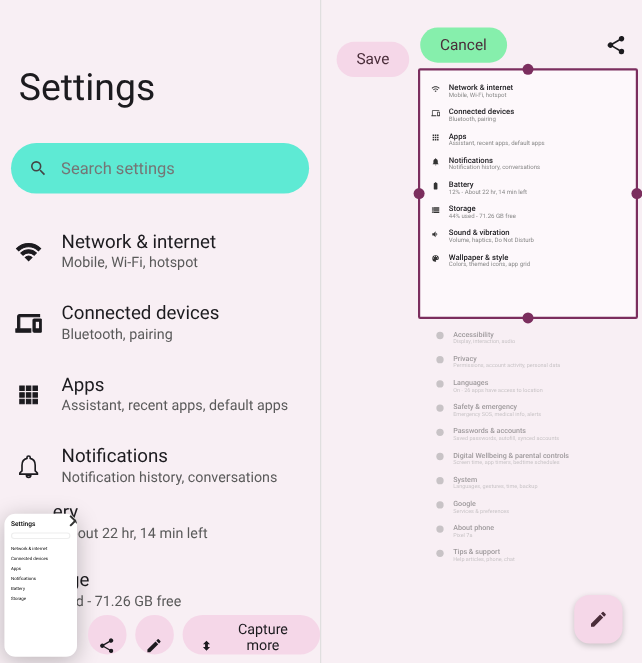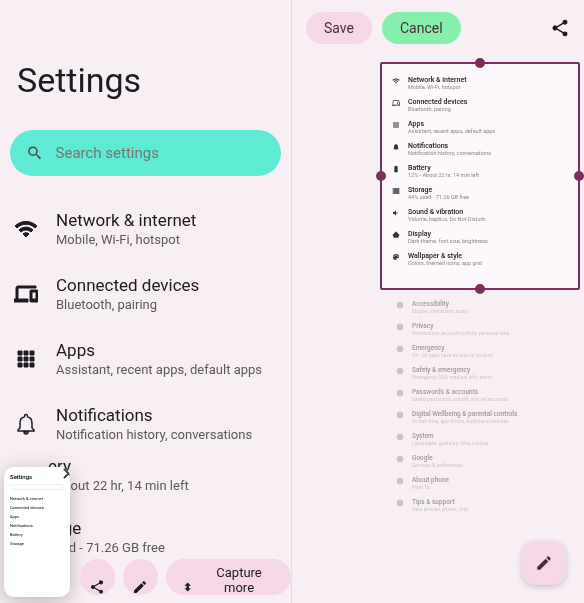--- a/index.html
+++ b/index.html
@@ -32,21 +32,21 @@
     
     .capture-bar { position: absolute; bottom: 8px; left: 80px; display: flex; gap: 8px; align-items: center; }
     .cap-btn { background: #f5d7e8; border-radius: 18px; height: 36px; display: flex; align-items: flex-end; justify-content: center; border: none; cursor: pointer; }
     .cap-round { width: 36px; }
     .cap-wide { padding: 0 14px; gap: 6px; font-size: 13px; color: #1c1b1f; }
     .cap-icon { width: 16px; height: 16px; fill: #1c1b1f; }
 
     
     .top-actions { display: flex; align-items: center; padding: 12px 14px; gap: 10px; }
     .pill { border-radius: 20px; padding: 8px 18px; font-size: 14px; border: none; cursor: pointer; }
-    .pill.save { background: #f5d7e8; color: #4a2d3a; }
+    .pill.save { background: #f5d7e8; color: #4a2d3a; margin-top: 26px; }
     .pill.cancel { background: #86efac; color: #4a2d3a; }
     .share-top { margin-left: auto; width: 20px; height: 20px; fill: #1c1b1f; cursor: pointer; }
 
     .crop-box { position: absolute; top: 62px; left: 88px; width: 200px; height: 228px; border: 2px solid #7b2e5e; background: #fdf8fb; border-radius: 2px; }
     .crop-handle { position: absolute; width: 10px; height: 10px; background: #7b2e5e; border-radius: 50%; }
     .ch-top { top: -6px; left: calc(50% - 5px); }
     .ch-bottom { bottom: -6px; left: calc(50% - 5px); }
     .ch-left { left: -6px; top: calc(50% - 5px); }
     .ch-right { right: -6px; top: calc(50% - 5px); }
 
@@ -252,29 +252,20 @@
           <svg class="crop-icon" viewBox="0 0 24 24">
             <path d="M3 9v6h4l5 5V4L7 9H3zm13.5 3A4.5 4.5 0 0014 7.97v8.05A4.47 4.47 0 0016.5 12z"></path>
           </svg>
           <div>
             <div class="crop-title">Sound &amp; vibration</div>
             <div class="crop-sub">Volume, haptics, Do Not Disturb</div>
           </div>
         </div>
         <div class="crop-item">
           <svg class="crop-icon" viewBox="0 0 24 24">
-            <path d="M20 15.31l2.6-2.6a.5.5 0 000-.71L12.35 1.65a.5.5 0 00-.71 0L1.4 11.99a.5.5 0 000 .71L4 15.31V18a2 2 0 002 2h12a2 2 0 002-2v-2.69z"></path>
-          </svg>
-          <div>
-            <div class="crop-title">Display</div>
-            <div class="crop-sub">Dark theme, font size, brightness</div>
-          </div>
-        </div>
-        <div class="crop-item">
-          <svg class="crop-icon" viewBox="0 0 24 24">
             <path d="M12 3a9 9 0 000 18 1.5 1.5 0 001.5-1.5c0-.39-.15-.74-.39-1.01A1.5 1.5 0 0114.23 16H16a5 5 0 005-5 8 8 0 00-9-8zM6.5 12a1.5 1.5 0 110-3 1.5 1.5 0 010 3zm3-4a1.5 1.5 0 110-3 1.5 1.5 0 010 3zm5 0a1.5 1.5 0 110-3 1.5 1.5 0 010 3zm3 4a1.5 1.5 0 110-3 1.5 1.5 0 010 3z"></path>
           </svg>
           <div>
             <div class="crop-title">Wallpaper &amp; style</div>
             <div class="crop-sub">Colors, themed icons, app grid</div>
           </div>
         </div>
       </div>
   </div>
 
@@ -295,21 +286,21 @@
         <div>
           <div class="faded-title">Privacy</div>
           <div class="faded-sub">Permissions, account activity, personal data</div>
         </div>
       </div>
       <div class="faded-item">
         <svg class="faded-icon" viewBox="0 0 24 24">
           <path d="M12 2a10 10 0 100 20 10 10 0 000-20z"></path>
         </svg>
         <div>
-          <div class="faded-title">Emergency</div>
+          <div class="faded-title">Languages</div>
           <div class="faded-sub">On - 26 apps have access to location</div>
         </div>
       </div>
       <div class="faded-item">
         <svg class="faded-icon" viewBox="0 0 24 24">
           <path d="M12 2a10 10 0 100 20 10 10 0 000-20z"></path>
         </svg>
         <div>
           <div class="faded-title">Safety &amp; emergency</div>
           <div class="faded-sub">Emergency SOS, medical info, alerts</div>

